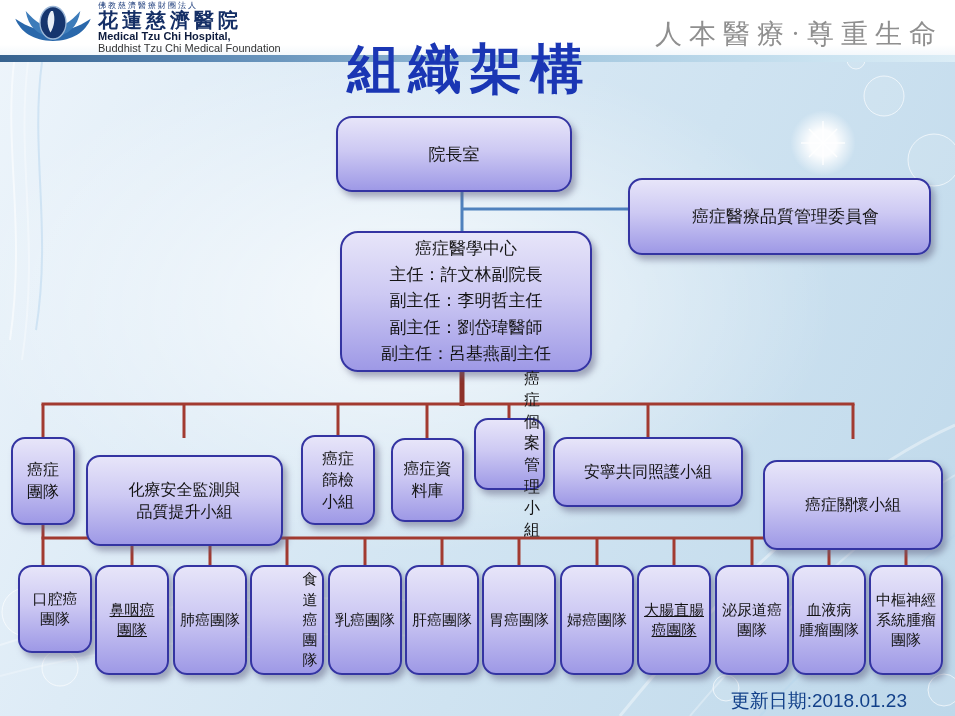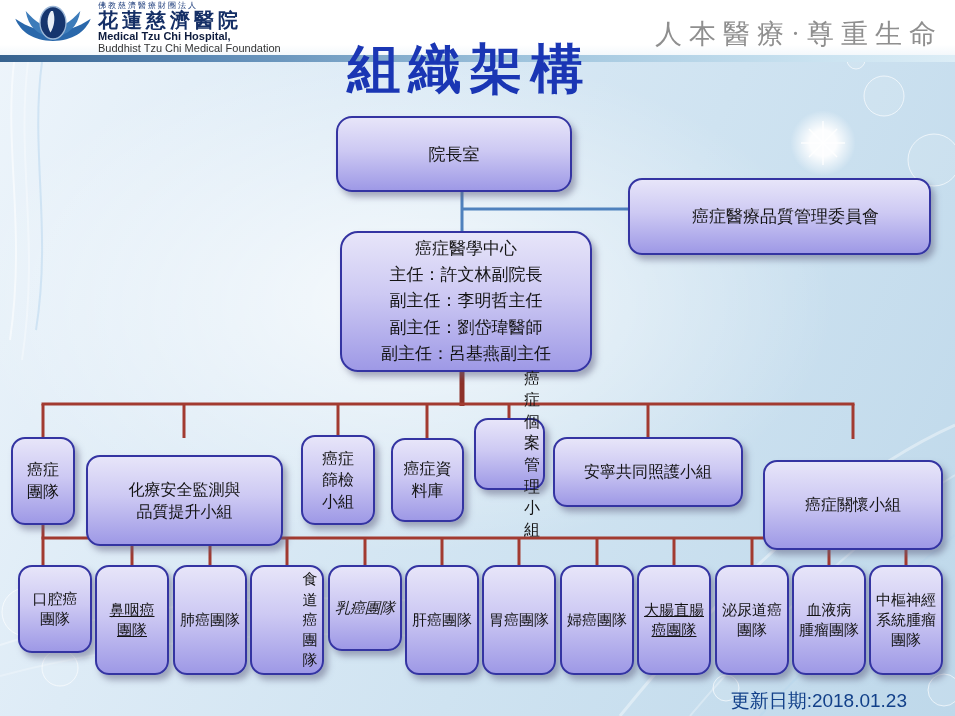--- a/index.html
+++ b/index.html
@@ -157,21 +157,21 @@
   <div class="node f16" style="left:553px;top:437px;width:190px;height:70px;">安寧共同照護小組</div>
   <div class="node f16" style="left:763px;top:437px;width:180px;height:90px;margin-top:23px;">癌症關懷小組</div>
 
   <div class="node f15" style="left:18px;top:565px;width:74px;height:88px;">口腔癌
 團隊</div>
   <div class="node f15" style="left:95px;top:565px;width:74px;height:110px;text-decoration:underline;">鼻咽癌
 團隊</div>
   <div class="node f15" style="left:173px;top:565px;width:74px;height:110px;">肺癌團隊</div>
   <div class="node f15" style="left:250px;top:565px;width:74px;height:110px;padding-left:46px;">食道癌
 團隊</div>
-  <div class="node f15" style="left:328px;top:565px;width:74px;height:86px;font-style:italic;">乳癌團隊</div>
+  <div class="node f15" style="left:328px;top:565px;width:74px;height:110px;">乳癌團隊</div>
   <div class="node f15" style="left:405px;top:565px;width:74px;height:110px;">肝癌團隊</div>
   <div class="node f15" style="left:482px;top:565px;width:74px;height:110px;">胃癌團隊</div>
   <div class="node f15" style="left:560px;top:565px;width:74px;height:110px;">婦癌團隊</div>
   <div class="node f15" style="left:637px;top:565px;width:74px;height:110px;text-decoration:underline;">大腸直腸
 癌團隊</div>
   <div class="node f15" style="left:715px;top:565px;width:74px;height:110px;">泌尿道癌
 團隊</div>
   <div class="node f15" style="left:792px;top:565px;width:74px;height:110px;">血液病
 腫瘤團隊</div>
   <div class="node f15" style="left:869px;top:565px;width:74px;height:110px;">中樞神經

